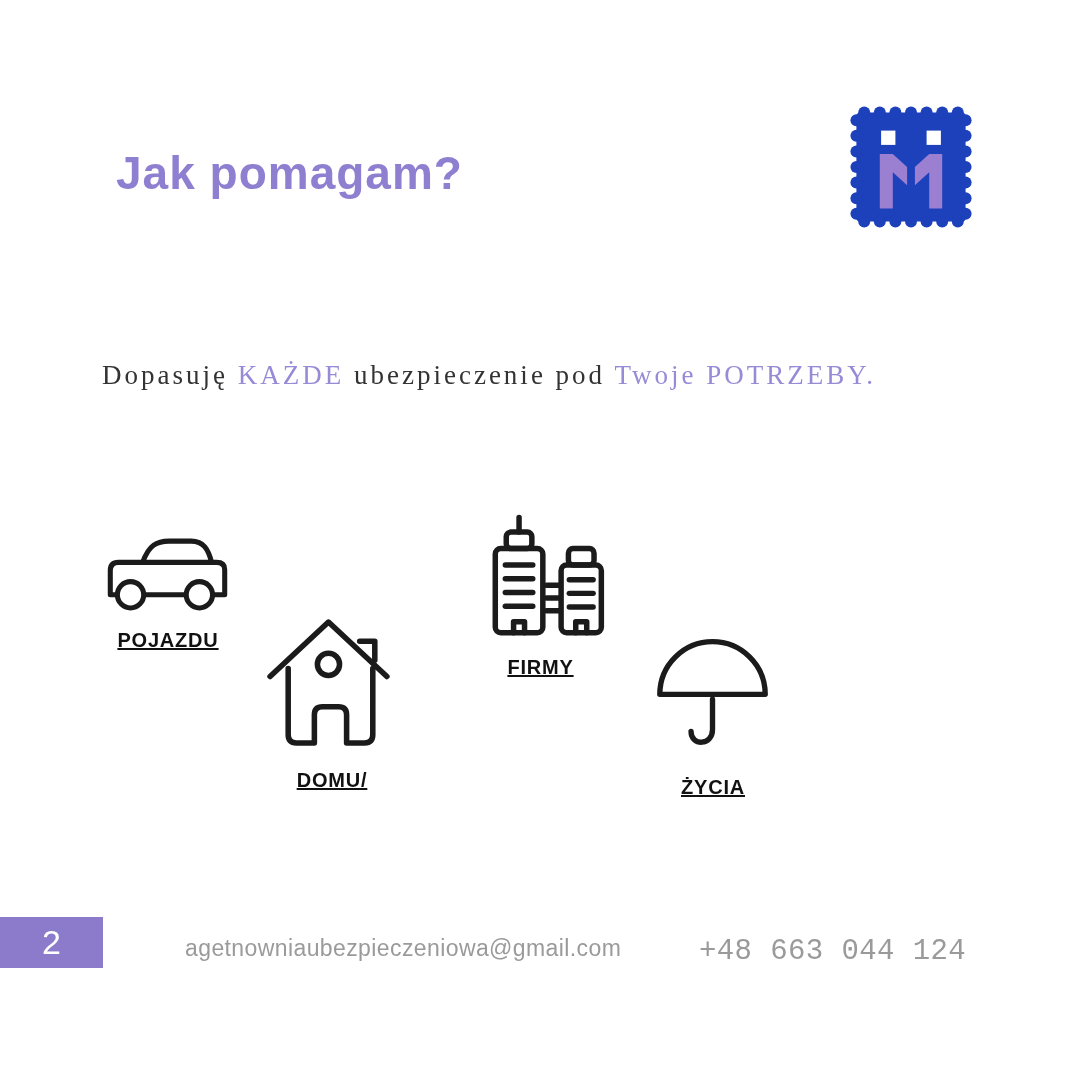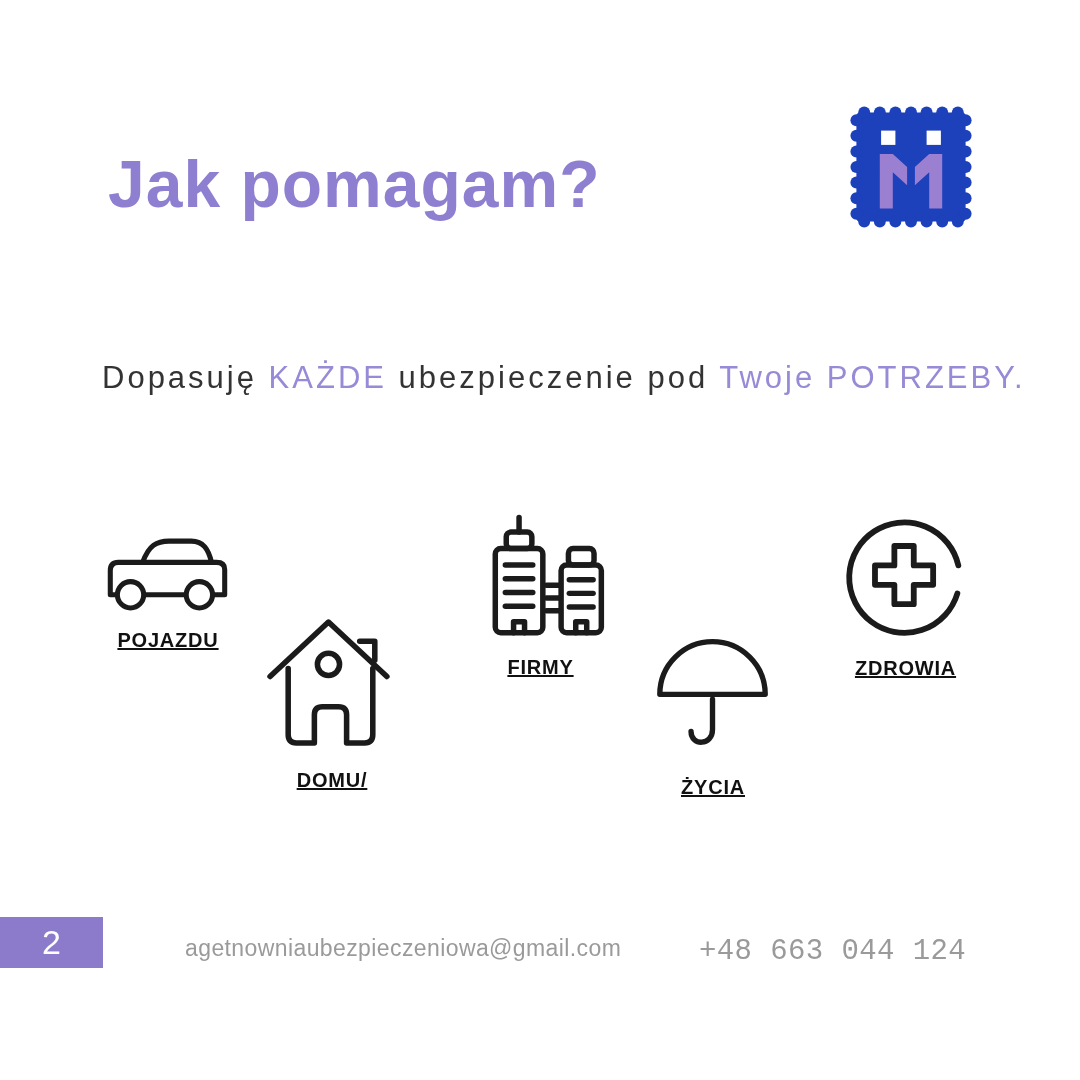--- a/index.html
+++ b/index.html
@@ -14,31 +14,31 @@
     --stamp-purple:#9b80d2;
     --background:#ffffff;
   }
   *{margin:0;padding:0;box-sizing:border-box;}
   html,body{background:#e9e9e9;font-family:"Liberation Sans",sans-serif;}
   .canvas{
     position:relative;width:1080px;height:1080px;margin:0 auto;
     background:var(--background);overflow:hidden;
   }
   .title{
-    position:absolute;left:108px;top:146px;
-    font-size:66px;font-weight:700;letter-spacing:1px;
+    position:absolute;left:116px;top:146px;
+    font-size:46px;font-weight:700;letter-spacing:1px;
     color:var(--accent-purple);
     font-family:"Liberation Sans",sans-serif;
   }
   .logo{position:absolute;left:846px;top:102px;width:130px;height:130px;}
   .subtitle{
     position:absolute;left:102px;top:360px;width:900px;
-    font-size:31px;font-weight:400;letter-spacing:3px;
+    font-size:27px;font-weight:400;letter-spacing:3px;
     color:var(--text-dark);white-space:nowrap;
-    font-family:Liberation Sans, sans-serif;
+    font-family:Liberation Serif, serif;
   }
   .subtitle .purple{color:var(--subtitle-purple);}
   .icon-group{position:absolute;color:var(--icon-black);}
   .icon-group svg{display:block;margin:0 auto;}
   .icon-label{
     text-align:center;font-size:20px;font-weight:700;letter-spacing:0.8px;
     color:#111111;margin-top:12px;line-height:1.5;
     font-family:"Liberation Sans",sans-serif;
     text-decoration:underline;
   }
@@ -159,27 +159,20 @@
   </div>
 
   <div class="icon-group g-zycia">
     <svg viewBox="0 0 125 145" width="122" height="142" fill="none" stroke="currentColor" stroke-width="5.5" stroke-linecap="round" stroke-linejoin="round">
       <path d="M8,78 A54,54 0 0 1 116,78 Z"></path>
       <path d="M62,83 V114 C62,131 40,131 40,116"></path>
     </svg>
     <div class="icon-label">ŻYCIA</div>
   </div>
 
-  <div class="icon-group g-zdrowia">
-    <svg viewBox="0 0 130 130" width="126" height="126" fill="none" stroke="currentColor" stroke-width="6" stroke-linecap="round" stroke-linejoin="round">
-      <path d="M118,81 A57,57 0 1 1 119,52"></path>
-      <path d="M53,32 H73 V52 H93 V72 H73 V92 H53 V72 H33 V52 H53 Z" fill="#ffffff"></path>
-    </svg>
-    <div class="icon-label">ZDROWIA</div>
-  </div>
 
   <div class="page-badge">
     <span>2</span>
   </div>
 
   <div class="footer-email">agetnowniaubezpieczeniowa@gmail.com</div>
   <div class="footer-phone">+48 663 044 124</div>
 
 </div>
 

